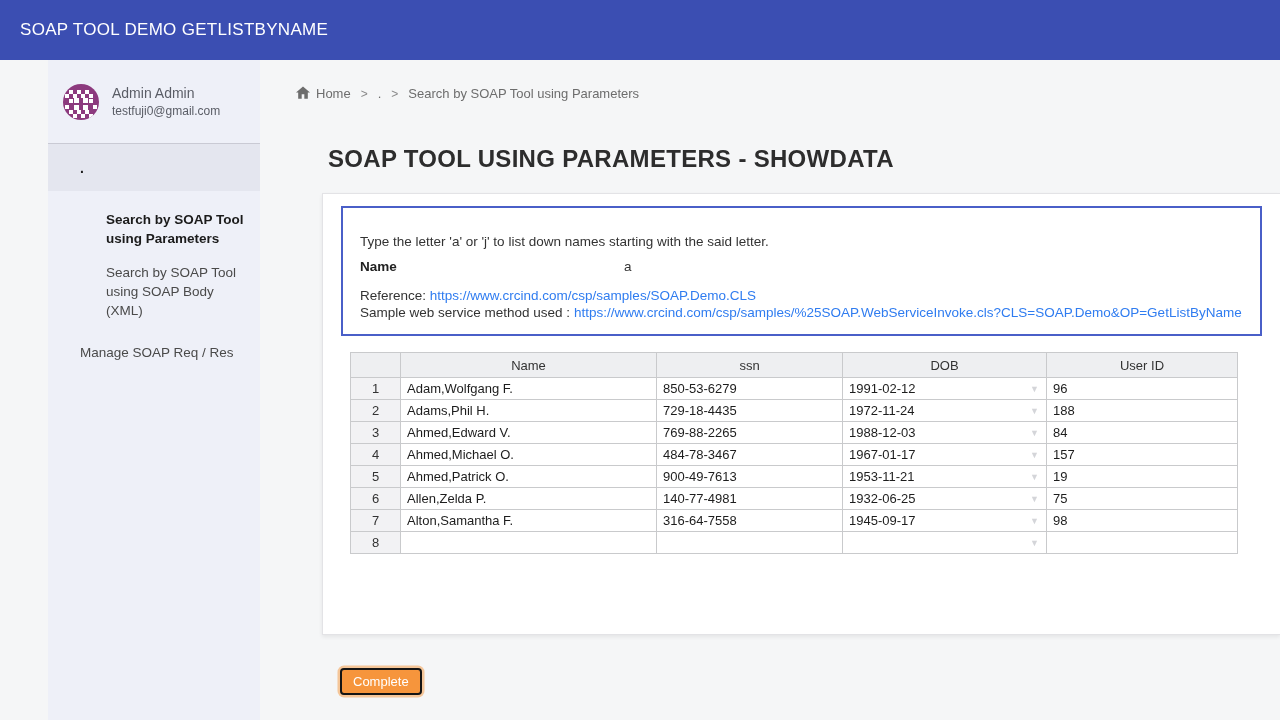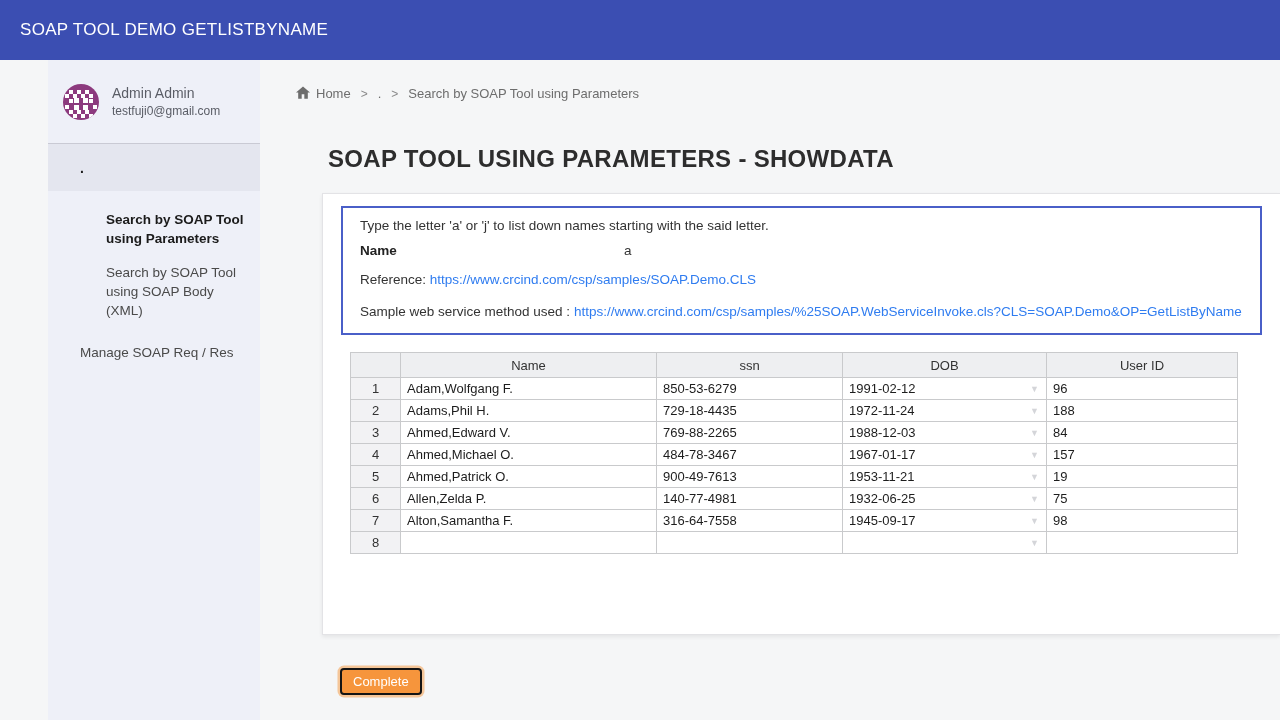--- a/index.html
+++ b/index.html
@@ -41,25 +41,25 @@
     gap:10px; font-size:13px; color:#6d6d6d; }
   .crumb { display:flex; align-items:flex-start; gap:6px; cursor:pointer; }
   .crumb-sep { color:#8a8a8a; font-size:12px; }
   .page-title { position:absolute; left:68px; top:85px; font-size:24px; font-weight:700;
     color:#2d2d2d; letter-spacing:.3px; }
 
   .card { position:absolute; left:62px; top:133px; right:0; height:442px; background:#fff;
     border:1px solid #e3e3e6; border-right:none; box-shadow:0 2px 4px rgba(0,0,0,.07); }
 
   .info-box { position:absolute; left:18px; top:12px; right:18px;
-    border:2px solid #4a5fc8; padding:10px 17px 14px; font-size:13.5px; color:#333; }
+    border:2px solid #4a5fc8; padding:26px 17px 14px; font-size:13.5px; color:#333; }
   .ib-field { display:flex; margin-top:10px; }
   .ib-label { font-weight:700; width:264px; color:#222; }
   .ib-ref { margin-top:14px; }
-  .ib-sample { margin-top:17px; }
+  .ib-sample { margin-top:2px; }
   .link { color:#2f7cf0; text-decoration:none; cursor:pointer; }
 
   table.data { position:absolute; left:27px; top:158px; border-collapse:collapse;
     font-size:13px; color:#1d1d1d; table-layout:fixed; }
   .data th, .data td { border:1px solid #c9cacc; overflow:hidden; white-space:nowrap; }
   .data th { background:#eeeff1; font-weight:400; height:25px; padding:0 6px;
     color:#333; text-align:center; }
   .data td { height:22px; padding:1px 6px; background:#fff; text-align:left; }
   .data td.num { background:#f2f2f4; text-align:center; color:#333; }
   .data td.dob { position:relative; padding-right:24px; }

